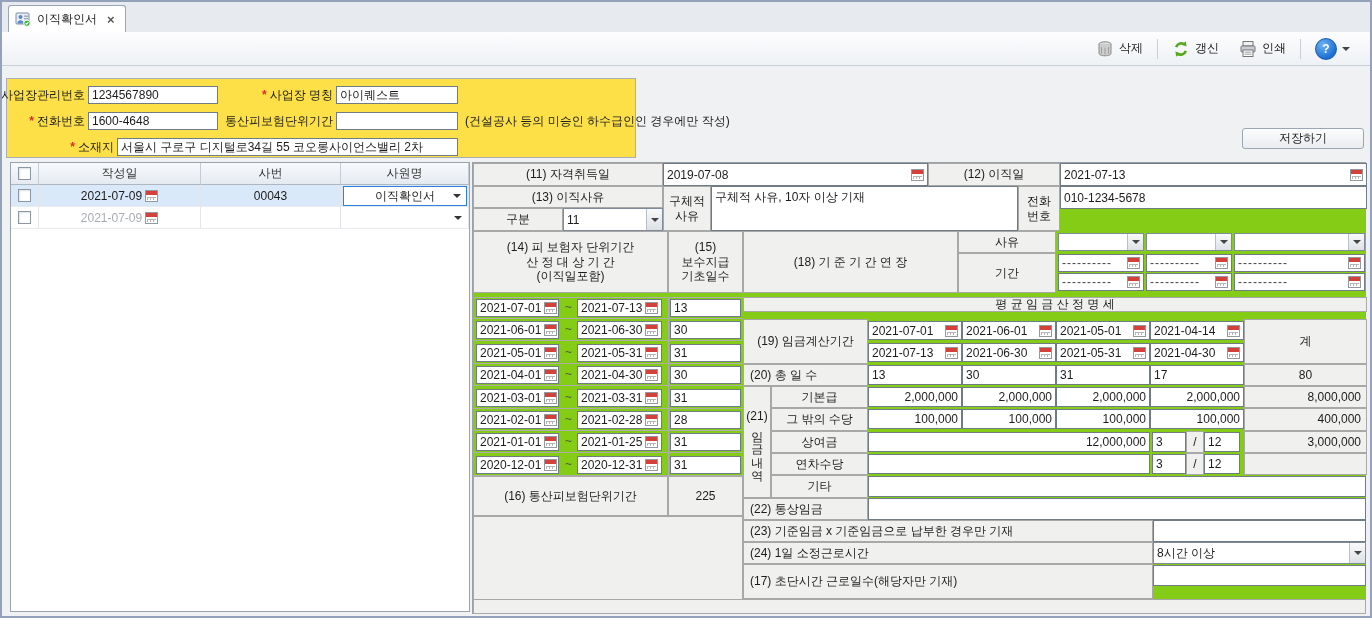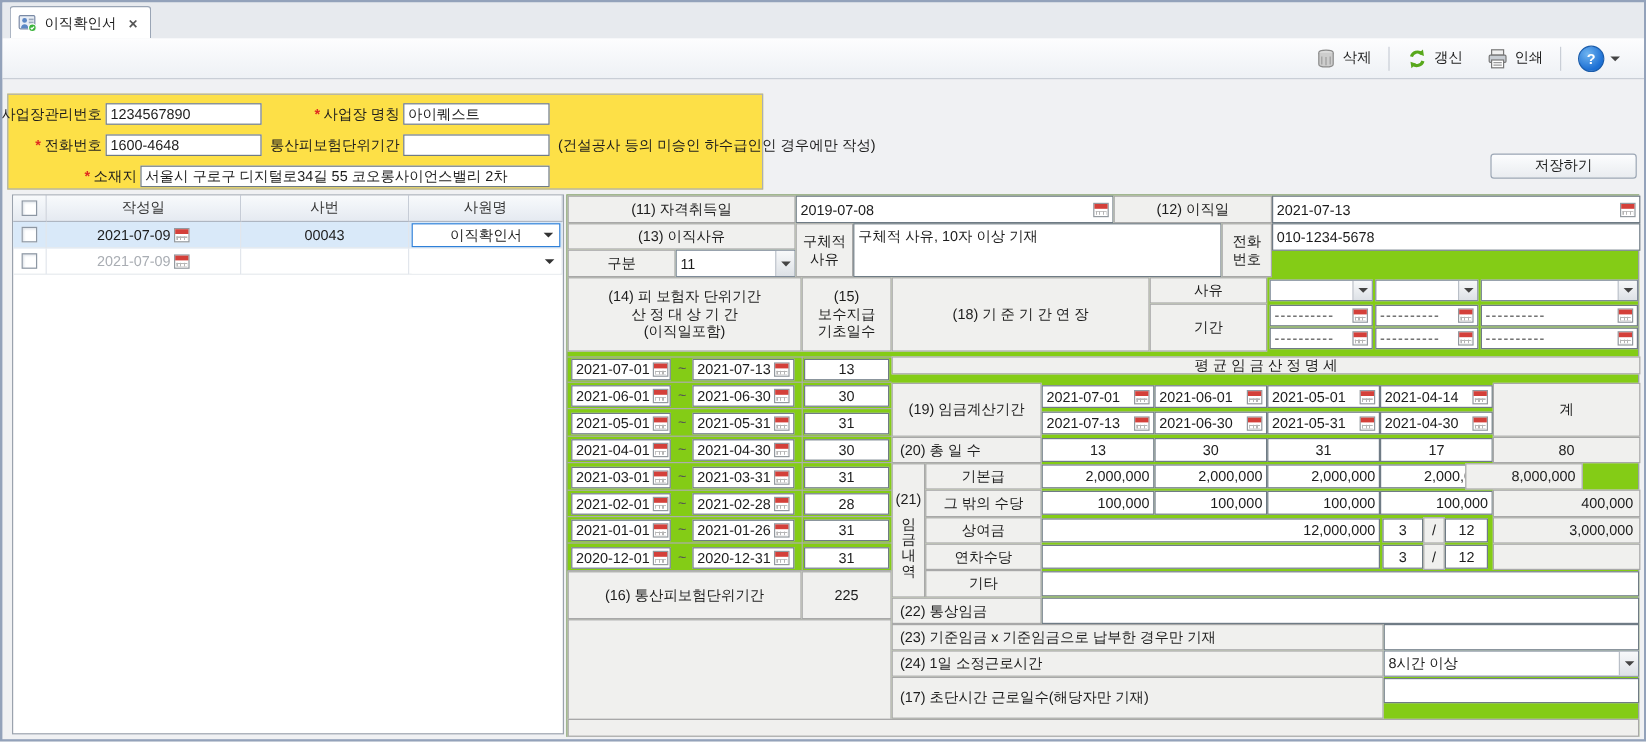--- a/index.html
+++ b/index.html
@@ -40,21 +40,21 @@
 .combo .ar{position:absolute;right:5px;width:0;height:0;border:4px solid transparent;border-top-color:#333;margin-top:4px}
 
 
 .rpanel{position:absolute;left:470px;top:160px;width:894px;height:452px;background:#84cc16;border:1px solid #9aa0a8}
 .cell{position:absolute;background:#f0f0ee;border:1px solid #a8a8a8;display:flex;align-items:center;justify-content:center;text-align:center;line-height:1.2;overflow:hidden}
 .cell.lft{justify-content:flex-start;padding-left:6px;text-align:left}
 .cell.rgt{justify-content:flex-end;padding-right:5px;text-align:right}
 .pre{white-space:pre-line}
 .inp{position:absolute;background:#fff;border:1px solid #6f7b85;display:flex;align-items:center;padding:0 3px;overflow:hidden;white-space:nowrap}
 .inp .v{flex:1}
-.inp.ctr{justify-content:center}.inp.ctr .v{flex:none}
+.inp.ctr{justify-content:flex-start}.inp.ctr .v{flex:none}
 .inp.rgt{justify-content:flex-end}.inp.rgt .v{flex:none}
 .inp.ta{align-items:flex-start;padding-top:2px}
 .dd{position:absolute;background:#fff;border:1px solid #7f8b99;display:flex;align-items:center;padding:0 0 0 3px;overflow:hidden}
 .dd .txt{flex:1;white-space:nowrap}
 .dd .db{width:16px;align-self:stretch;background:linear-gradient(#f8f9fa,#dde1e6);border-left:1px solid #b9bfc7;display:flex;align-items:center;justify-content:center;flex:none}
 .dd .db::after{content:"";width:0;height:0;border:4px solid transparent;border-top-color:#444;margin-top:4px}
 .cal{width:13px;height:12px;border:1px solid #93999f;background:#fff;position:relative;flex:none;margin-left:3px}
 .cal::before{content:"";position:absolute;left:0;right:0;top:0;height:4px;background:#d4403a}
 .cal::after{content:"";position:absolute;left:1px;right:1px;top:6px;bottom:1px;background:repeating-linear-gradient(to right,#b5b5b5 0 1px,transparent 1px 3px),repeating-linear-gradient(to bottom,#b5b5b5 0 1px,transparent 1px 3px)}
 .prow{position:absolute;left:0;width:270px;height:22px;border-bottom:1px solid #adadad}
@@ -361,21 +361,21 @@
           <span class="v">28</span>
         </div>
     </div>
     <div class="prow" style="top:268px">
       <div class="inp" style="left:3px;top:2px;width:83px;height:18px">
           <span class="v">2021-01-01</span>
           <i class="cal"></i>
         </div>
       <span class="tilde">~</span>
       <div class="inp" style="left:104px;top:2px;width:85px;height:18px">
-          <span class="v">2021-01-26</span>
+          <span class="v">2021-01-25</span>
           <i class="cal"></i>
         </div>
       <div class="inp ctr" style="left:197px;top:2px;width:71px;height:18px">
           <span class="v">31</span>
         </div>
     </div>
     <div class="prow" style="top:291px">
       <div class="inp" style="left:3px;top:2px;width:83px;height:18px">
           <span class="v">2020-12-01</span>
           <i class="cal"></i>
@@ -456,21 +456,21 @@
       </div>
     <div class="inp rgt" style="left:489px;top:224px;width:94px;height:20px">
         <span class="v">2,000,000</span>
       </div>
     <div class="inp rgt" style="left:583px;top:224px;width:94px;height:20px">
         <span class="v">2,000,000</span>
       </div>
     <div class="inp rgt" style="left:677px;top:224px;width:94px;height:20px">
         <span class="v">2,000,000</span>
       </div>
-    <div class="cell rgt" style="left:748px;top:223px;width:98px;height:22px">8,000,000</div>
+    <div class="cell rgt" style="left:771px;top:223px;width:123px;height:22px">8,000,000</div>
 
     <div class="cell" style="left:298px;top:245px;width:97px;height:23px">그 밖의 수당</div>
     <div class="inp rgt" style="left:395px;top:246px;width:94px;height:20px">
         <span class="v">100,000</span>
       </div>
     <div class="inp rgt" style="left:489px;top:246px;width:94px;height:20px">
         <span class="v">100,000</span>
       </div>
     <div class="inp rgt" style="left:583px;top:246px;width:94px;height:20px">
         <span class="v">100,000</span>

